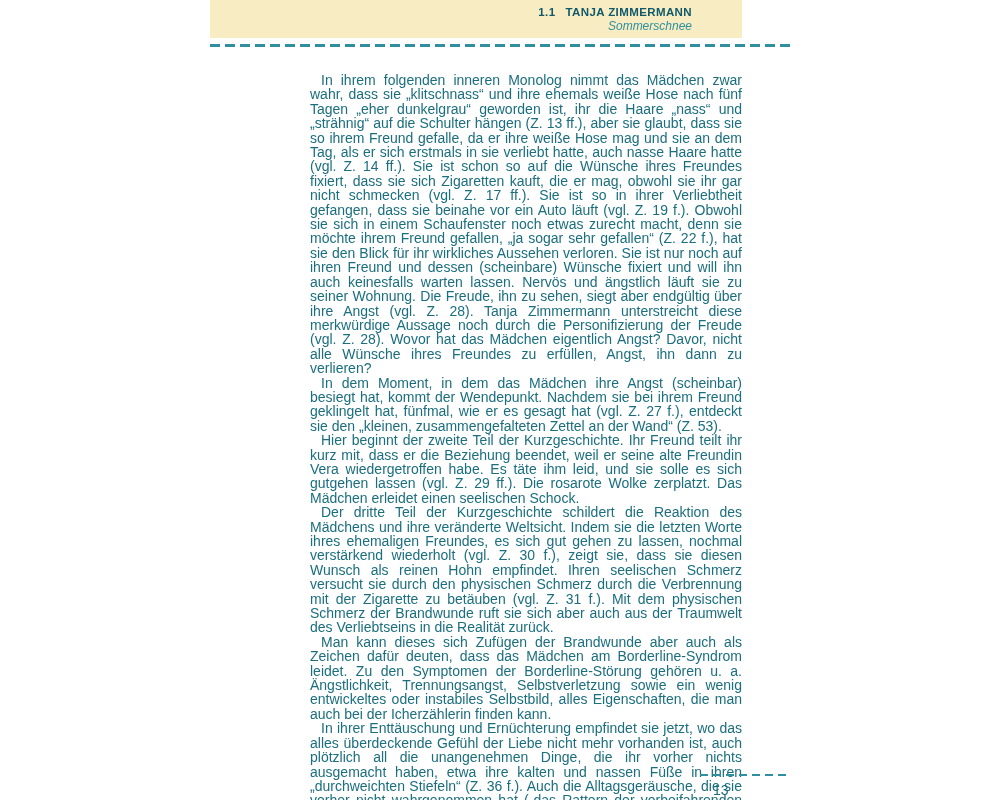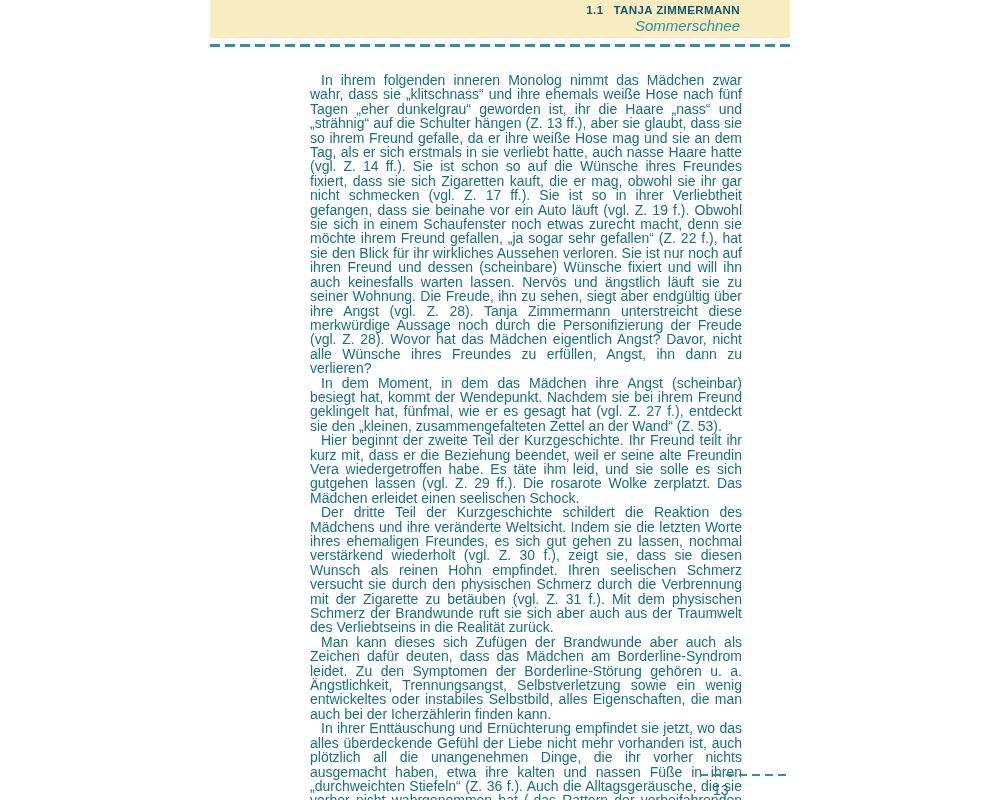--- a/index.html
+++ b/index.html
@@ -12,42 +12,42 @@
     position: relative;
     width: 1000px;
     height: 800px;
     background: #ffffff;
     font-family: "Liberation Sans", "DejaVu Sans", sans-serif;
   }
   .header-band {
     position: absolute;
     left: 210px;
     top: 0;
-    width: 580px;
+    width: 532px;
     height: 38px;
     background: #f7ecc2;
     box-sizing: border-box;
     padding-right: 50px;
     display: flex;
     flex-direction: column;
     justify-content: center;
     align-items: flex-end;
   }
   .header-line1 {
     font-size: 11.5px;
     font-weight: bold;
     color: #11586a;
     letter-spacing: 0.4px;
     white-space: nowrap;
   }
   .header-line1 .section-no {
     margin-right: 10px;
   }
   .header-line2 {
-    font-size: 15px;
+    font-size: 12px;
     font-style: italic;
     color: #2f8fa0;
     margin-top: 1px;
   }
   .header-rule {
     position: absolute;
     left: 210px;
     top: 44px;
     width: 580px;
     height: 3px;

